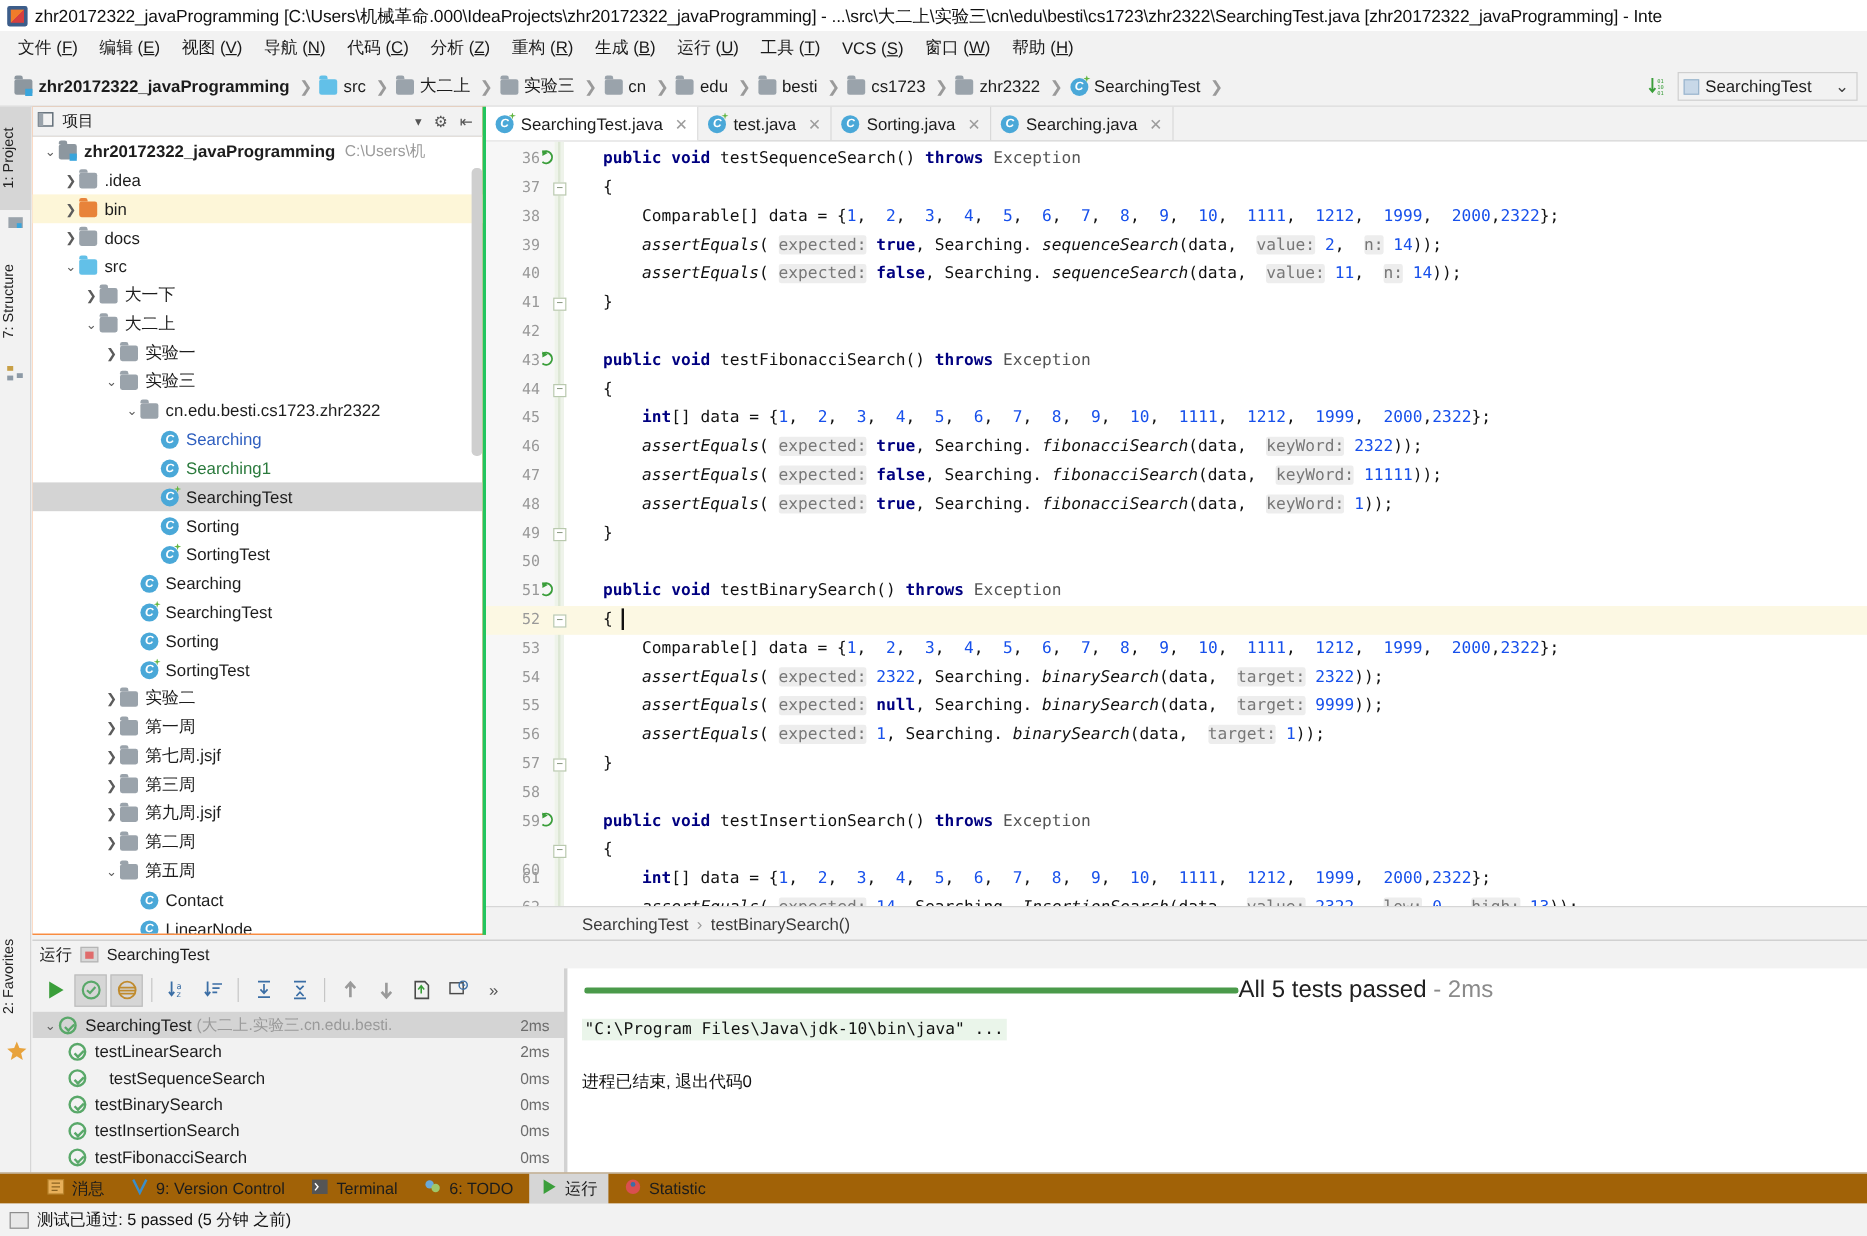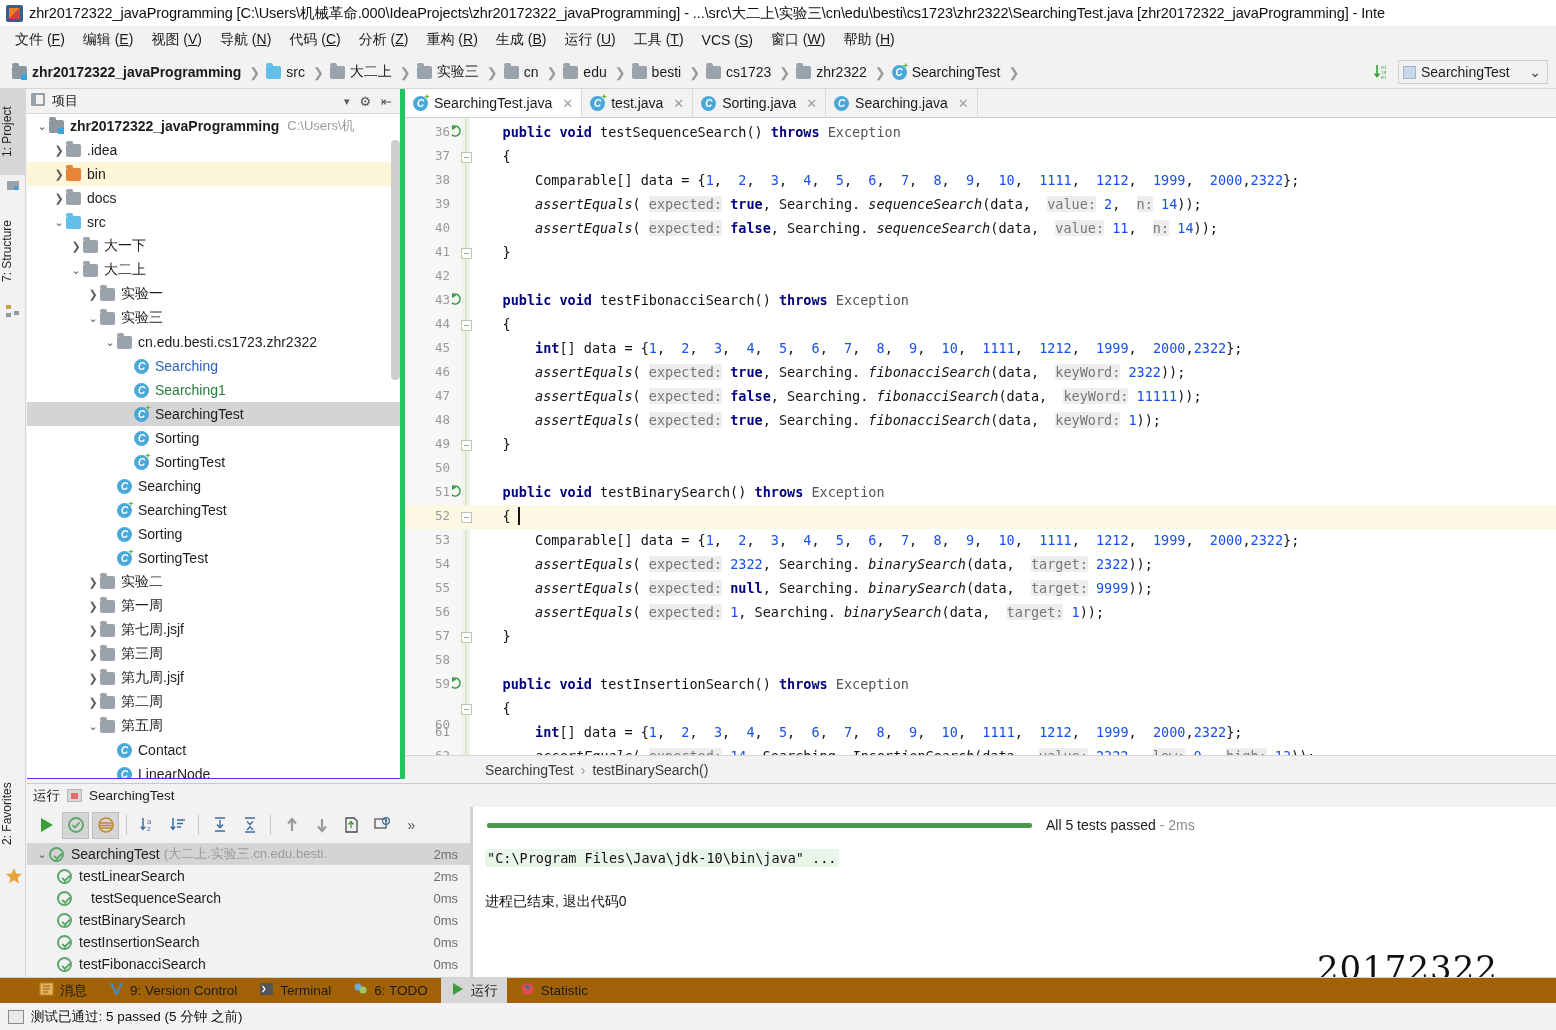--- a/index.html
+++ b/index.html
@@ -60,22 +60,22 @@
 
   
   .leftstrip { position:absolute; left:0; top:89px; width:26px; height:904px; background:#f2f2f2;
      border-right:1px solid #d6d6d6;}
   .vtab { position:absolute; left:0; width:26px; writing-mode:vertical-rl; transform:rotate(180deg);
      font-size:12px; color:#222; text-align:center; padding:6px 0; white-space:nowrap; }
   .vtab.active { background:#d6d6d6; }
   .vicon{ position:absolute; left:5px; width:16px; height:16px; }
 
   
-  .projwin { position:absolute; left:27px; top:89px; width:378px; height:690px; background:#6d28d9;
-     border-right:5px solid #22c55e; }
+  .projwin { position:absolute; left:27px; top:89px; width:378px; height:690px; background:#f97316;
+     border-right:3px solid #22c55e; }
   .proj-header { height:25px; background:#f2f2f2; display:flex; align-items:center; padding:0 4px;
      border-bottom:1px solid #d6d6d6;}
   .proj-header .t { font-size:13px; margin-left:6px; }
   .proj-header .sp { margin-left:auto; display:flex; align-items:center; gap:10px; padding-right:4px; color:#555;}
   .tree { position:relative; height:664px; overflow:hidden; background:#fff; }
   .trow { height:24px; display:flex; align-items:center; white-space:nowrap; font-size:14px; }
   .trow.sel { background:#d4d4d4; }
   .trow.hl  { background:#fdf6d8; }
   .arw { width:14px; text-align:center; color:#5c5c5c; font-size:11px; flex:0 0 auto; }
   .trow .nm { margin-left:6px; }
@@ -137,21 +137,21 @@
   .ttrow.sel { background:#d4d4d4; }
   .ttrow .ms { margin-left:auto; color:#6d6d6d; font-size:13px; padding-right:12px;}
   .chk { width:15px; height:15px; border-radius:50%; border:2px solid #59a869; position:relative; flex:0 0 auto;}
   .chk:after { content:""; position:absolute; left:3px; top:4px; width:6px; height:3px;
      border-left:2px solid #59a869; border-bottom:2px solid #59a869; transform:rotate(-45deg); }
   .ttrow .pk { color:#9a9a9a; font-size:13px; margin-left:4px;}
   .tsep { position:absolute; left:443px; top:0; width:3px; height:187px; background:#d2d2d2;}
   .console { position:absolute; left:446px; top:0; width:1083px; height:187px; background:#ffffff;}
   .cons-top { height:36px; display:flex; align-items:center; padding:0 14px; }
   .pbar { height:5px; background:#4a9a4a; border-radius:2px; flex:0 0 auto;}
-  .pbar-label { margin-left:14px; font-size:14px; color:#202020;}
+  .pbar-label { font-size:20px; color:#202020;}
   .pbar-label .dim { color:#8a8a8a;}
   .cons-text { padding:6px 0 0 12px; font-family:"DejaVu Sans Mono", monospace; font-size:13.5px; }
   .cmdline { background:#eaf5ea; display:inline-block; padding:1px 2px; color:#111;}
   .zh-line { margin-top:26px; font-family:"Liberation Sans", sans-serif; font-size:14px; color:#111; }
   .watermark { position:absolute; right:58px; bottom:6px; font-family:"DejaVu Serif", serif;
       font-size:34px; color:#111; letter-spacing:1px;}
 
   
   .botbar { position:absolute; left:0; top:977px; width:1556px; height:26px; background:#a16207;
      border-top:1px solid #d2d2d2; display:flex; align-items:center; padding-left:30px; gap:4px;}
@@ -684,21 +684,20 @@
           <div class="pbar" style="width:545px;"></div>
           <div class="pbar-label">
             <span>All 5 tests passed</span>
             <span class="dim">- 2ms</span>
           </div>
         </div>
         <div class="cons-text">
           <div><span class="cmdline">"C:\Program Files\Java\jdk-10\bin\java" ...</span></div>
           <div class="zh-line">进程已结束, 退出代码0</div>
         </div>
-        <div class="watermark">20172322</div>
       </div>
     </div>
   </div>
 
   <div class="botbar" id="botbar">
       <div class="bbtn">
         <span><svg width="15" height="14" viewBox="0 0 15 14">
             <rect x="1" y="1" width="13" height="12" fill="#e8b05a" stroke="#b8832c"></rect>
             <path d="M4 4 H11 M4 7 H11 M4 10 H9" stroke="#8a6220" stroke-width="1"></path>
           </svg></span>

